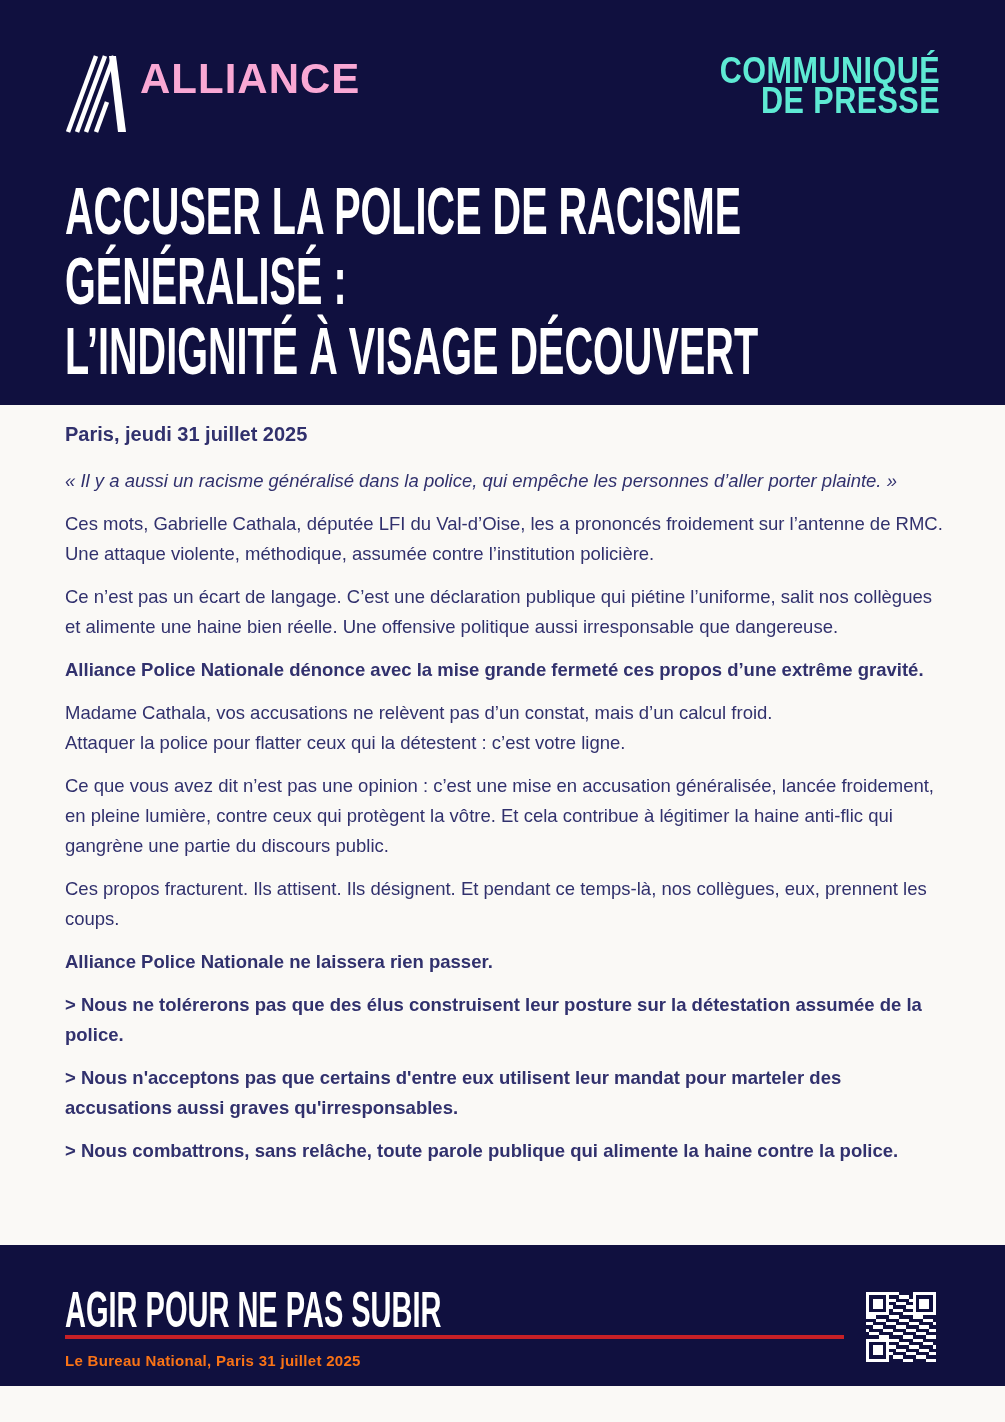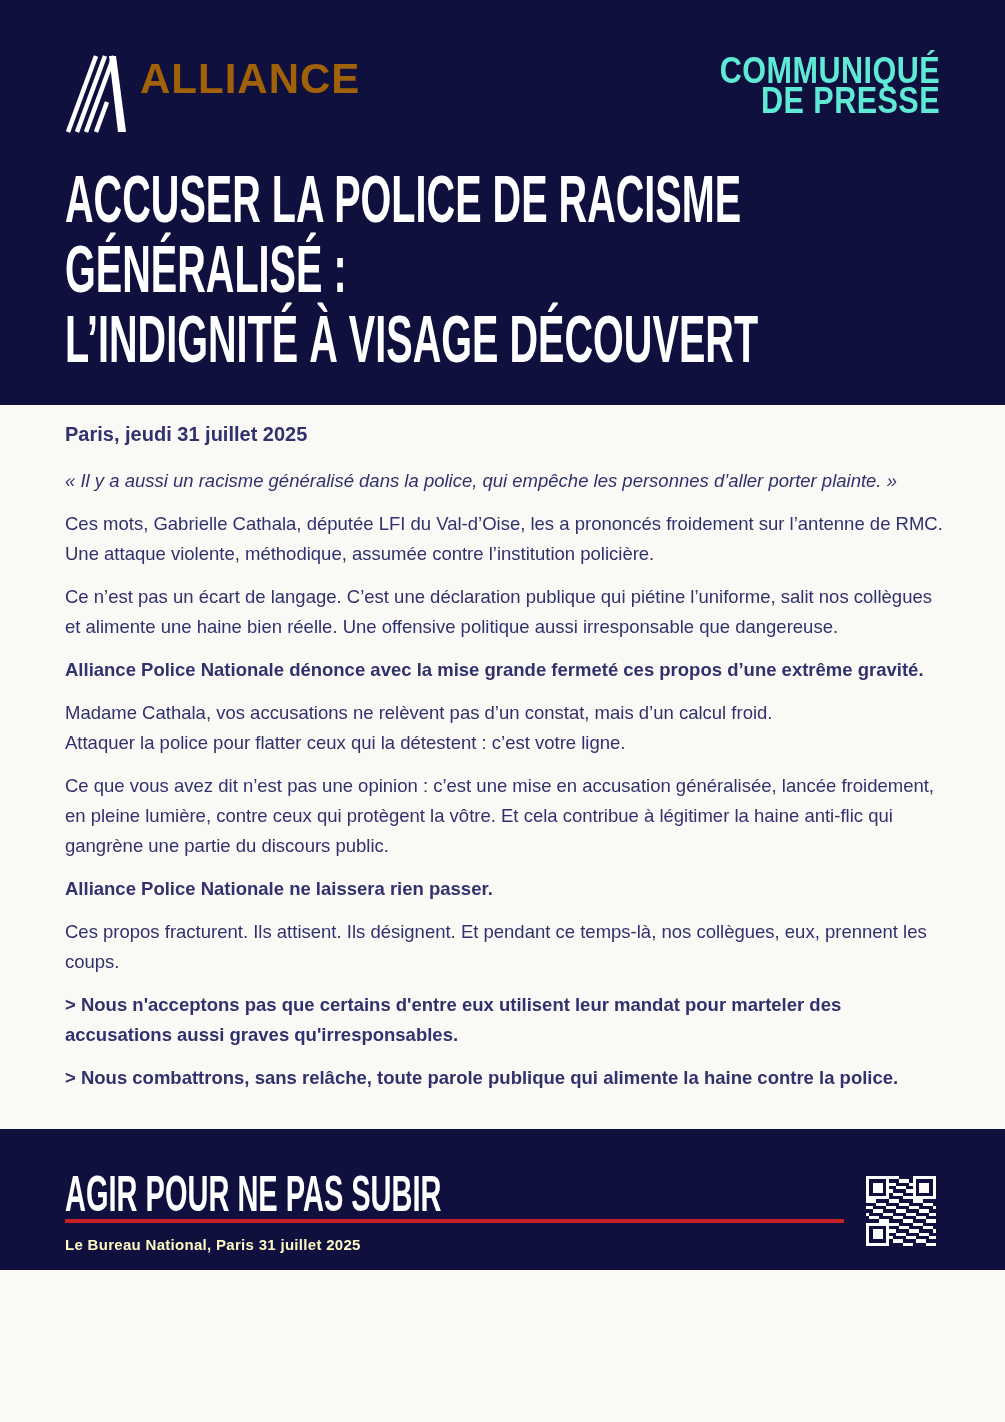--- a/index.html
+++ b/index.html
@@ -14,42 +14,42 @@
   
   .header {
     box-sizing:border-box;
     height:405px;
     background:#10103f;
     padding:55px 65px 0 65px;
   }
   .header-top { display:flex; justify-content:space-between; align-items:flex-start; }
   .logo { display:flex; align-items:flex-start; gap:13px; }
   .logo-icon { width:62px; height:78px; flex:0 0 auto; }
-  .logo-text { color:#a16207; padding-top:4px; }
+  .logo-text { color:#f9a8d4; padding-top:4px; }
   .logo-title { font-size:42px; line-height:40px; font-weight:700; letter-spacing:1px; }
   .logo-subtitle { font-size:25px; line-height:28px; font-weight:700; letter-spacing:0.5px; margin-top:2px; }
 
   .doc-type { text-align:right; color:#5eead4; font-weight:700; margin-top:1px; }
   .doc-line {
     display:block; font-size:36px; line-height:30px; white-space:nowrap;
     transform:scaleX(0.85); transform-origin:right center; letter-spacing:0.5px;
   }
 
-  .headline { margin:31px 0 0 0; padding:0; }
+  .headline { margin:43px 0 0 0; padding:0; }
   .headline-line {
     display:block; color:#ffffff; font-weight:700;
     font-size:66px; line-height:70px; white-space:nowrap;
     transform:scaleX(0.60); transform-origin:left center;
     letter-spacing:0px;
   }
 
   
   .body-content {
     box-sizing:border-box;
-    height:724px;
+    height:840px;
     padding:14px 60px 0 65px;
     color:#31316d;
     font-size:18.5px; line-height:30px;
   }
   .dateline { margin:0 0 17px 0; font-weight:700; font-size:20px; }
   .para { margin:0 0 13px 0; white-space:pre-line; }
   .para.quote { font-style:italic; }
   .para.bold { font-weight:700; }
 
   
@@ -57,21 +57,21 @@
     position:relative; box-sizing:border-box;
     height:141px;
     background:#10103f;
     padding:40px 65px 0 65px;
   }
   .slogan {
     color:#ffffff; font-weight:700; font-size:50px; line-height:50px;
     white-space:nowrap; transform:scaleX(0.58); transform-origin:left center;
   }
   .red-divider { width:779px; height:4px; background:#c62026; margin-top:0px; }
-  .byline { color:#fef9c3; font-weight:700; font-size:15px; line-height:18px; margin-top:13px; letter-spacing:0.3px; }
+  .byline { color:#f97316; font-weight:700; font-size:15px; line-height:18px; margin-top:13px; letter-spacing:0.3px; }
   .qr { position:absolute; top:47px; right:69px; width:70px; height:70px; }
 </style>
 </head>
 <body>
 
 <div class="page">
 
   <div class="header">
     <div class="header-top">
       <div class="logo">
@@ -102,22 +102,23 @@
 
   <div class="body-content">
     <p class="dateline">Paris, jeudi 31 juillet 2025</p>
     <p class="para quote">« Il y a aussi un racisme généralisé dans la police, qui empêche les personnes d’aller porter plainte. »</p>
     <p class="para">Ces mots, Gabrielle Cathala, députée LFI du Val-d’Oise, les a prononcés froidement sur l’antenne de RMC. Une attaque violente, méthodique, assumée contre l’institution policière.</p>
     <p class="para">Ce n’est pas un écart de langage. C’est une déclaration publique qui piétine l’uniforme, salit nos collègues et alimente une haine bien réelle. Une offensive politique aussi irresponsable que dangereuse.</p>
     <p class="para bold">Alliance Police Nationale dénonce avec la mise grande fermeté ces propos d’une extrême gravité.</p>
     <p class="para">Madame Cathala, vos accusations ne relèvent pas d’un constat, mais d’un calcul froid.
 Attaquer la police pour flatter ceux qui la détestent : c’est votre ligne.</p>
     <p class="para">Ce que vous avez dit n’est pas une opinion : c’est une mise en accusation généralisée, lancée froidement, en pleine lumière, contre ceux qui protègent la vôtre. Et cela contribue à légitimer la haine anti-flic qui gangrène une partie du discours public.</p>
+    <p class="para">Ces propos fracturent. Ils attisent. Ils désignent. Et pendant ce temps-là, nos collègues, eux, prennent les coups.</p>
     <p class="para bold">Alliance Police Nationale ne laissera rien passer.</p>
-    <p class="para">Ces propos fracturent. Ils attisent. Ils désignent. Et pendant ce temps-là, nos collègues, eux, prennent les coups.</p>
+    <p class="para bold">&gt; Nous ne tolérerons pas que des élus construisent leur posture sur la détestation assumée de la police.</p>
     <p class="para bold">&gt; Nous n'acceptons pas que certains d'entre eux utilisent leur mandat pour marteler des accusations aussi graves qu'irresponsables.</p>
     <p class="para bold">&gt; Nous combattrons, sans relâche, toute parole publique qui alimente la haine contre la police.</p>
   </div>
 
   <div class="footer">
     <div class="slogan">AGIR POUR NE PAS SUBIR</div>
     <div class="red-divider"></div>
     <div class="byline">Le Bureau National, Paris 31 juillet 2025</div>
     <svg class="qr" viewBox="0 0 21 21" aria-hidden="true" shape-rendering="crispEdges">
         <rect x="0" y="0" width="1" height="1" fill="#ffffff"></rect>

